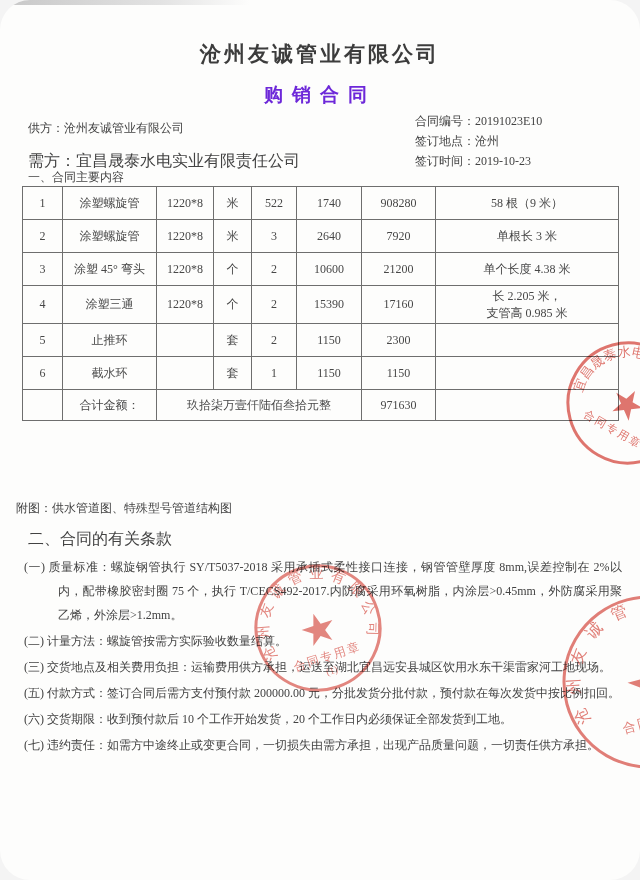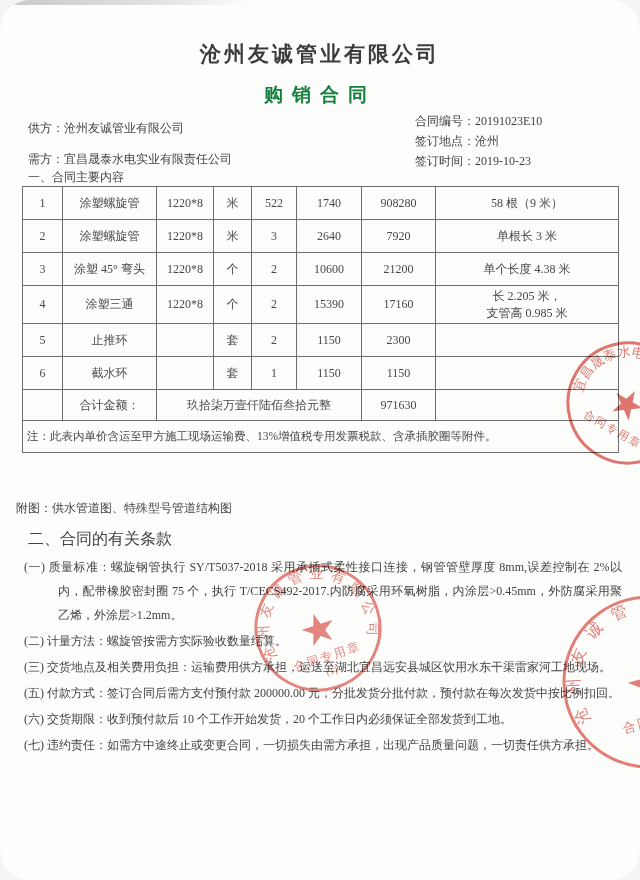--- a/index.html
+++ b/index.html
@@ -20,25 +20,25 @@
     position:absolute;top:0;left:0;width:250px;height:5px;
     background:linear-gradient(to right,#c7c7c7,#e3e3e3 65%,rgba(255,255,255,0));
   }
   .doc-title{
     position:absolute;top:40px;left:0;width:100%;
     text-align:center;font-size:21px;font-weight:600;color:#3c3c3c;
     letter-spacing:3px;
   }
   .doc-subtitle{
     position:absolute;top:82px;left:0;width:100%;
-    text-align:center;font-size:19px;font-weight:600;color:#15803d;
+    text-align:center;font-size:19px;font-weight:600;color:#6d28d9;
     letter-spacing:9px;
   }
   .party-supplier{position:absolute;top:120px;left:28px;font-size:12px;}
-  .party-buyer{position:absolute;top:151px;left:28px;font-size:12px;}
+  .party-buyer{position:absolute;top:151px;left:28px;font-size:16px;}
   .meta-block{position:absolute;top:111px;left:415px;font-size:12px;line-height:20px;}
   .meta-line{white-space:nowrap;}
   .sec1-heading{position:absolute;top:169px;left:28px;font-size:12px;}
   table.items{
     position:absolute;top:186px;left:22px;
     width:596px;border-collapse:collapse;table-layout:fixed;
     font-size:12px;color:#474747;
   }
   table.items td,table.items th{
     border:1px solid #6e6e6e;
@@ -151,23 +151,20 @@
       <td>1150</td>
       <td>1150</td>
       <td class="remark"></td>
     </tr>
     <tr style="height:31px">
       <td></td>
       <td>合计金额：</td>
       <td colspan="4">玖拾柒万壹仟陆佰叁拾元整</td>
       <td>971630</td>
       <td></td>
-    </tr>
-    <tr style="height:32px">
-      <td colspan="8" class="note-cell">注：此表内单价含运至甲方施工现场运输费、13%增值税专用发票税款、含承插胶圈等附件。</td>
     </tr>
   </tbody>
     </table>
 
   <div class="attachment-line">附图：供水管道图、特殊型号管道结构图</div>
 
   <div class="sec2-heading">二、合同的有关条款</div>
 
   <div class="clauses">
     <div class="clause">(一) 质量标准：螺旋钢管执行 SY/T5037-2018 采用承插式柔性接口连接，钢管管壁厚度 8mm,误差控制在 2%以内，配带橡胶密封圈 75 个，执行 T/CECS492-2017.内防腐采用环氧树脂，内涂层&gt;0.45mm，外防腐采用聚乙烯，外涂层&gt;1.2mm。</div>

